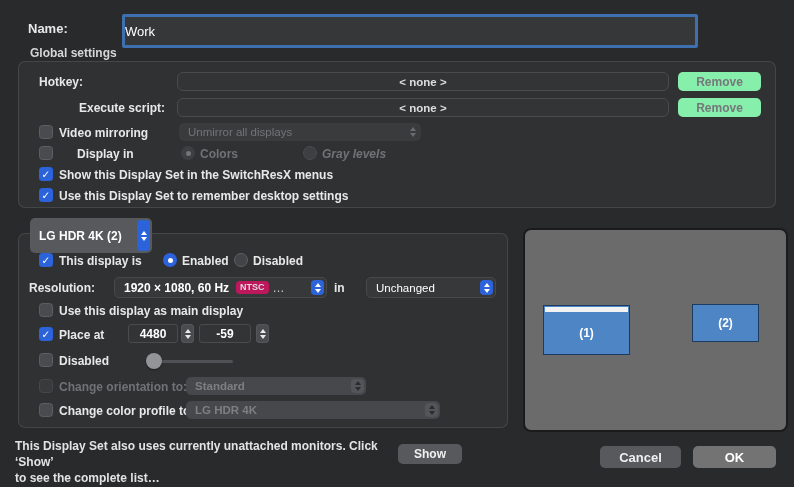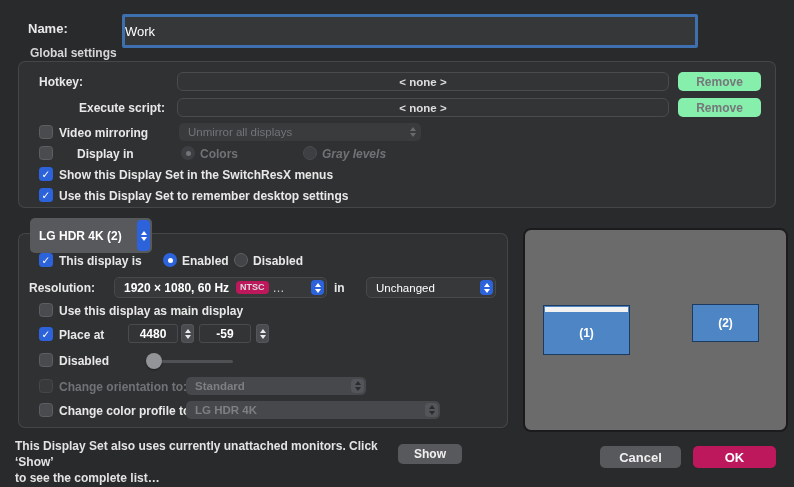--- a/index.html
+++ b/index.html
@@ -46,21 +46,21 @@
   }
 
   
   .btn {
     border:none; border-radius:5px; font-family:"Liberation Sans",sans-serif;
     font-size:12px; font-weight:600; display:flex; align-items:center; justify-content:center;
     cursor:default;
   }
   .btn-disabled { background:#86efac; color:#76777a; }
   .btn-gray { background:#58595c; color:#f0f0f1; }
-  .btn-blue { background:#be185d; color:#ffffff; }
+  .btn-blue { background:#737373; color:#ffffff; }
 
   
   .chk { width:14px; height:14px; border-radius:3.5px; }
   .chk-off { background:#4a4b4e; border:1px solid #5e5f62; }
   .chk-off-dis { background:#393a3c; border:1px solid #46474a; }
   .chk-on { background:#2c63da; display:flex; align-items:center; justify-content:center; }
   .chk-on .mark { color:#fff; font-size:10.5px; font-weight:700; line-height:1; font-family:"DejaVu Sans",sans-serif; }
 
   
   .radio { width:14px; height:14px; border-radius:50%; display:flex; align-items:center; justify-content:center; }

